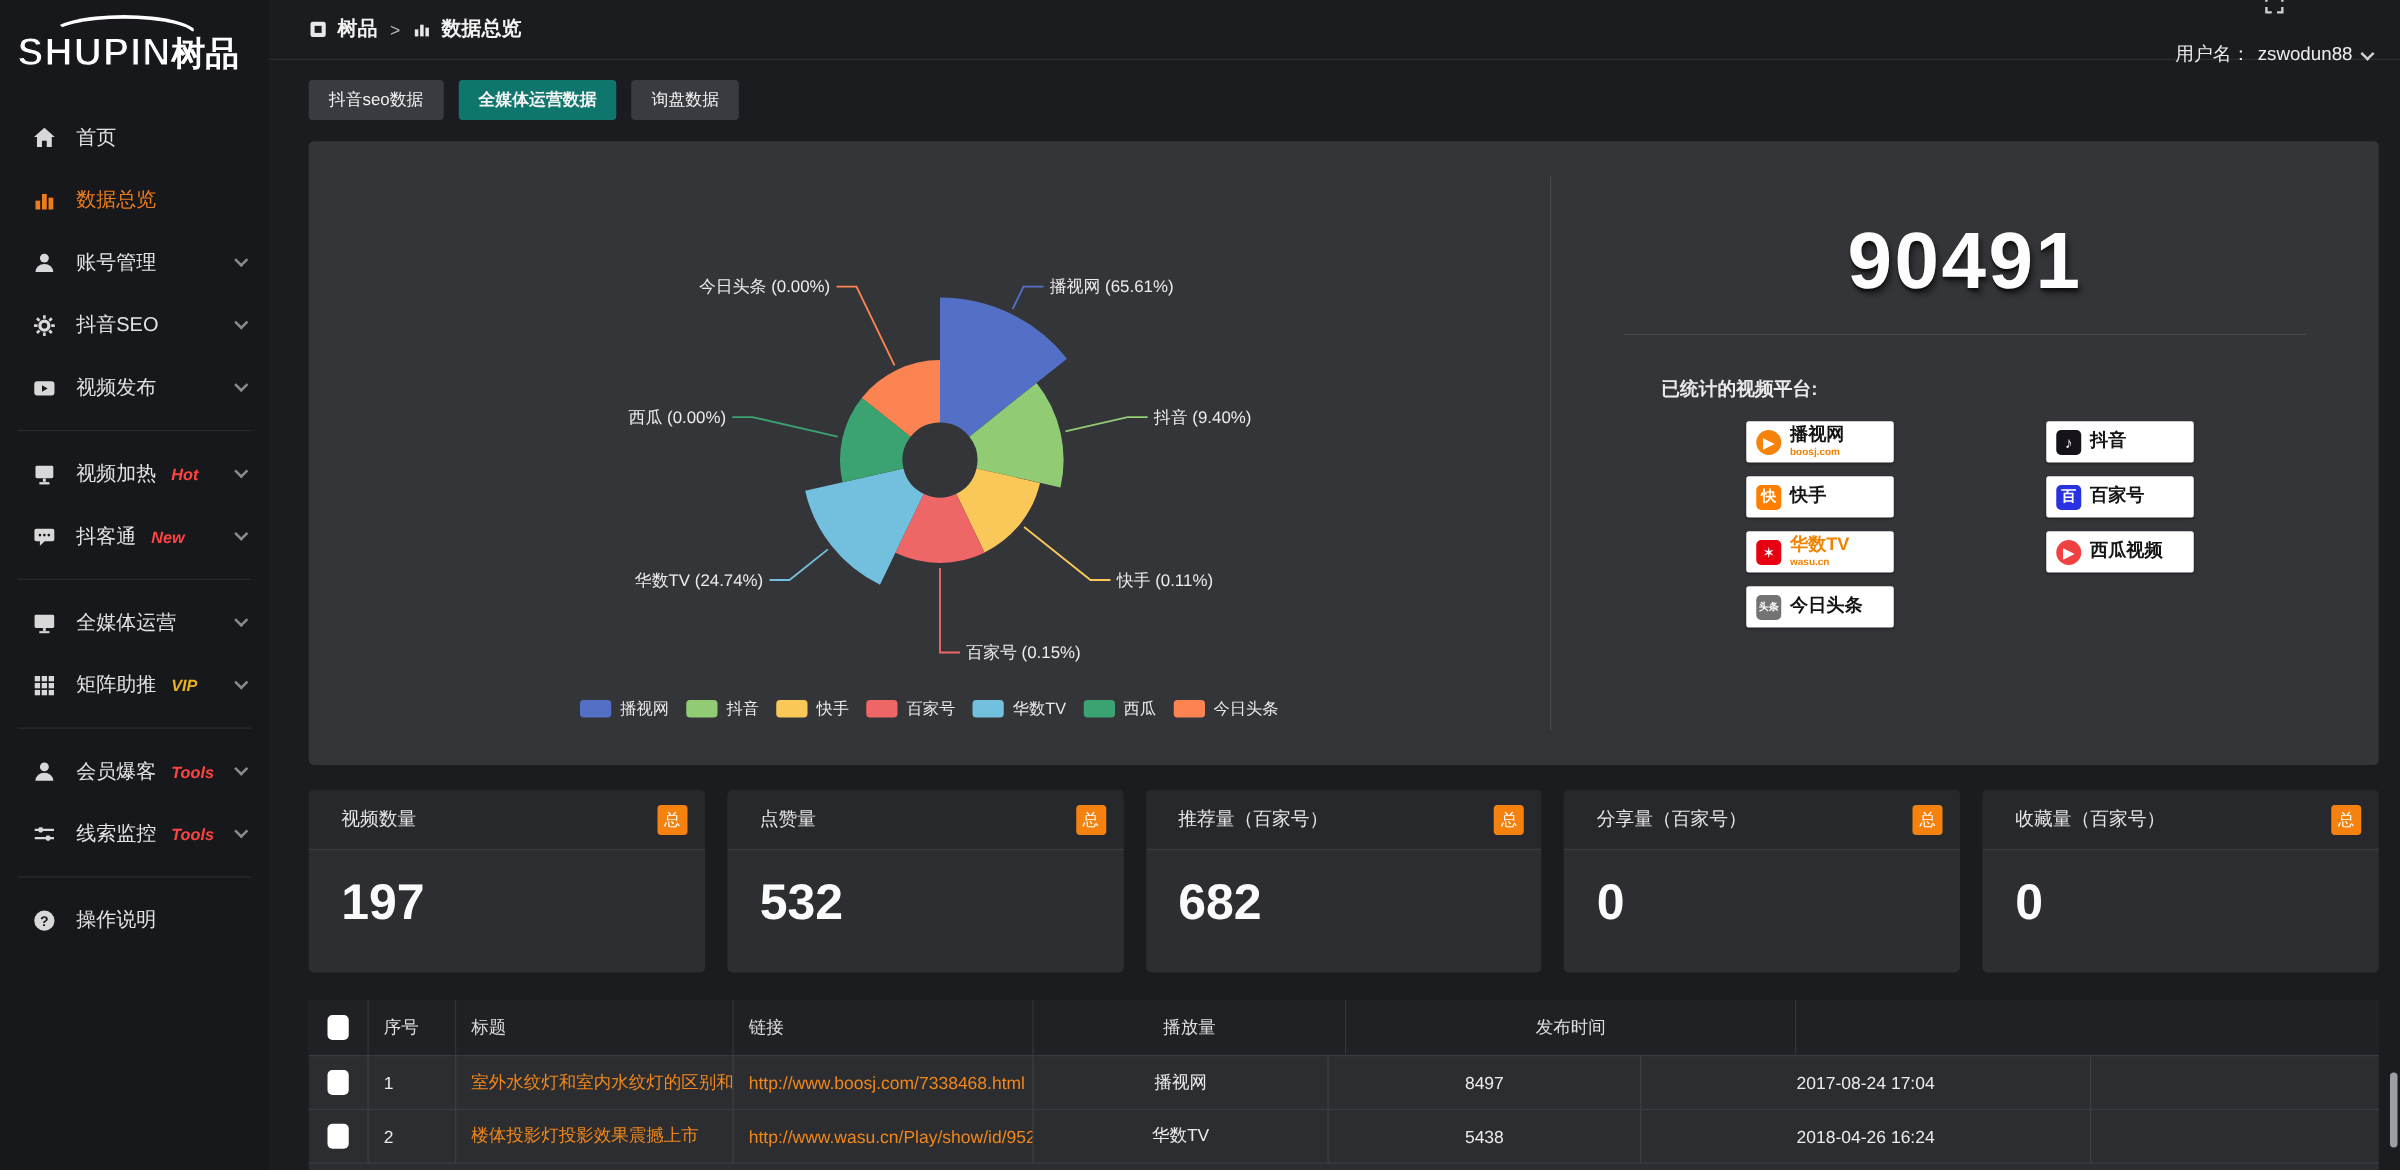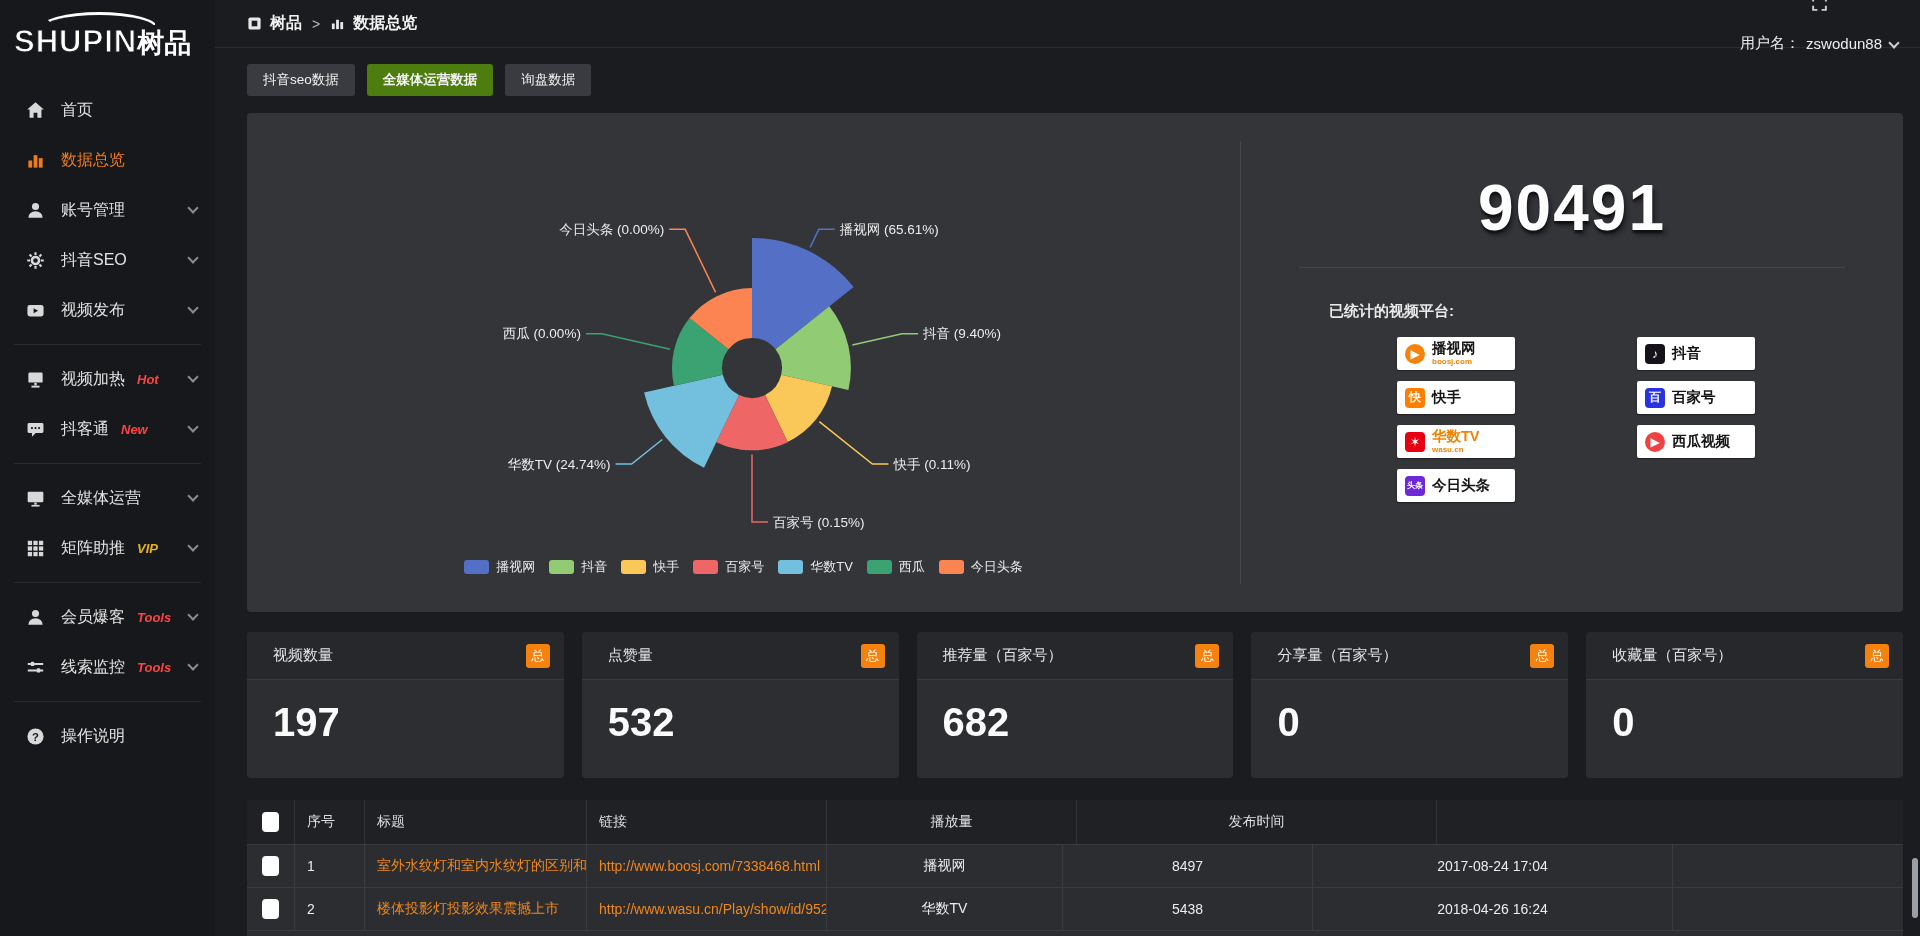--- a/index.html
+++ b/index.html
@@ -41,21 +41,21 @@
   .fs-icon { width:17px; height:17px; color:#cfcfcf; cursor:pointer; }
   .fs-icon svg { width:100%; height:100%; display:block; }
   .user-box { display:flex; align-items:center; gap:6px; font-size:15px; color:#ededed; cursor:pointer; }
   .user-box .chev { margin:0 0 0 2px; border-color:#cfcfcf; }
 
   .content { padding:16px 17px 0 32px; flex:1; }
 
   .tabs { display:flex; gap:12px; }
   .tab { height:32px; padding:0 16px; display:flex; align-items:center; font-size:13.5px;
     color:#f2f2f2; background:#3a3b40; border-radius:3px; cursor:pointer; }
-  .tab.active { background:#4d7c0f; font-weight:700; }
+  .tab.active { background:#0f766e; font-weight:700; }
 
   
   .panel { margin-top:17px; height:499px; background:#343539; border-radius:4px;
     display:flex; position:relative; }
   .panel-left { width:993px; position:relative; flex:0 0 993px; }
   .panel-left svg.rose { position:absolute; inset:0; }
   svg text { font-family:"Liberation Sans","DejaVu Sans",sans-serif; }
   .v-divider { width:1px; background:#46474b; margin:28px 0; }
   .panel-right { flex:1; position:relative; }
   .big-number { text-align:center; margin-top:58px; font-size:64px; font-weight:800;
@@ -399,21 +399,21 @@
                   <span class="plat-sub">wasu.cn</span>
                 </span>
               </div>
               <div class="plat-badge">
                 <span class="plat-logo circle" style="background:#f04142;">▶</span>
                 <span class="plat-texts">
                   <span class="plat-name">西瓜视频</span>
                 </span>
               </div>
               <div class="plat-badge">
-                <span class="plat-logo square" style="background:#6d28d9;font-size:8px;">头条</span>
+                <span class="plat-logo square" style="background:#737373;font-size:8px;">头条</span>
                 <span class="plat-texts">
                   <span class="plat-name">今日头条</span>
                 </span>
               </div>
             </div>
         </div>
       </div>
 
       <div class="cards" id="cards-row">
           <div class="card">

